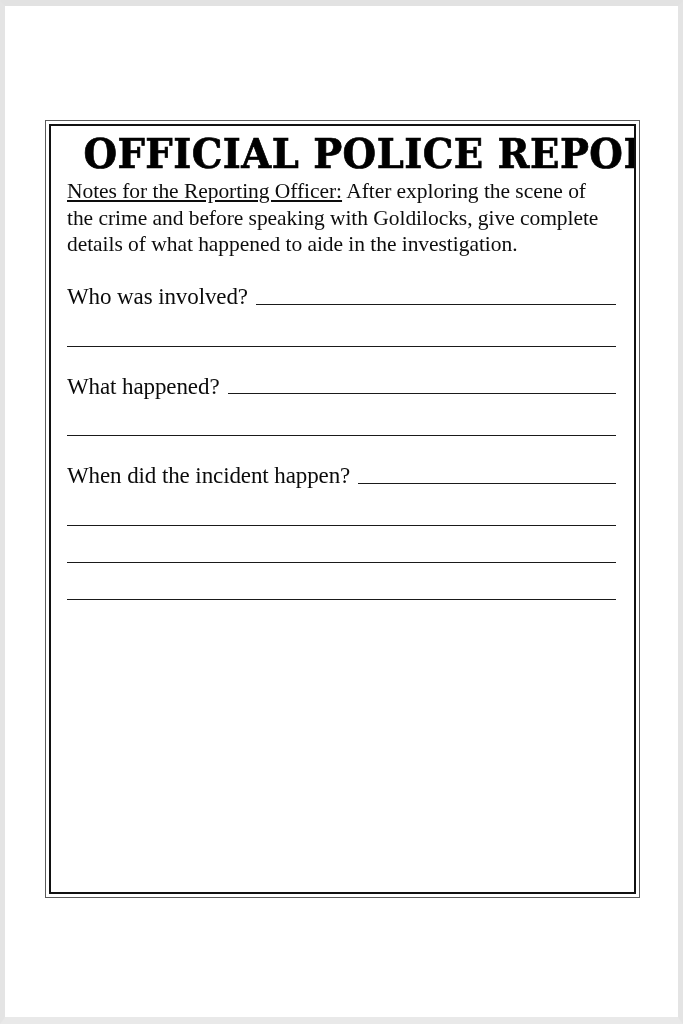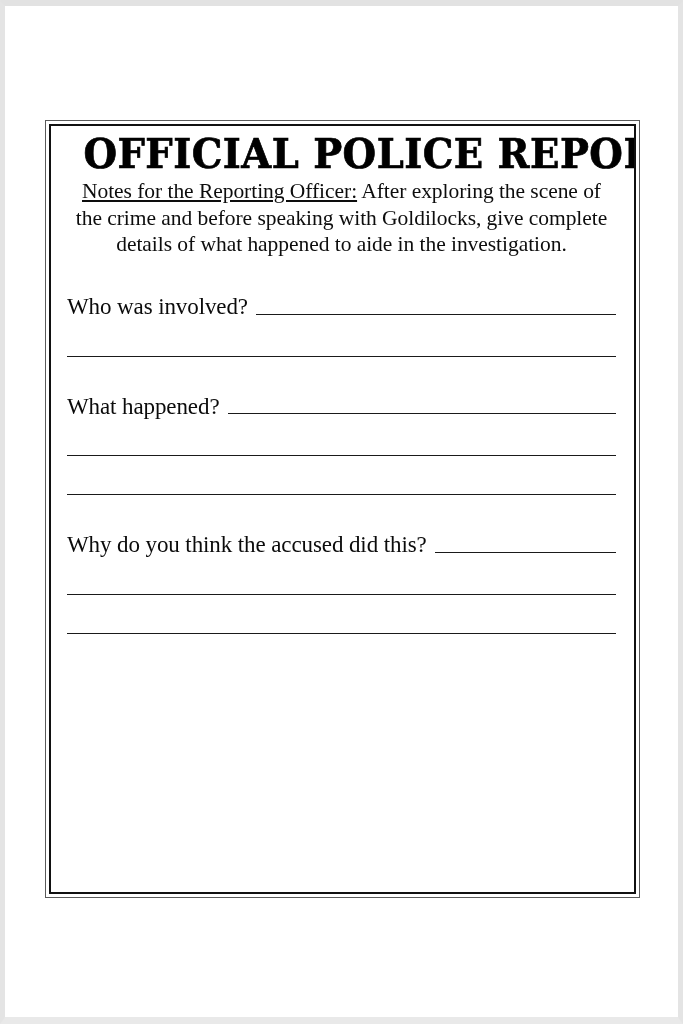--- a/index.html
+++ b/index.html
@@ -73,31 +73,31 @@
     transform-origin: center center;
     -webkit-text-stroke: 0.7px #000000;
   }
 
   
   .notes {
     font-size: 21.5px;
     line-height: 1.225;
     color: #0d0d0d;
     margin: 0 0 2px 0;
-    text-align: center;
+    text-align: left;
     letter-spacing: -0.05px;
   }
   .notes-label {
     text-decoration: underline;
     text-underline-offset: 2px;
   }
 
   
   .q-block {
-    margin-top: 38px;
+    margin-top: 28px;
   }
   .q-row {
     display: flex;
     align-items: flex-end;
     width: 100%;
   }
   .q-text {
     font-size: 23px;
     line-height: 1.06;
     color: #0b0b0b;
@@ -150,28 +150,28 @@
         <div class="q-block">
           <div class="q-row">
             <span class="q-text">What happened?</span>
             <span class="q-blank"></span>
           </div>
           <div class="q-line2"></div>
         </div>
 
 
         <div class="q-block">
+          <div class="q-row">
+            <span class="q-text">When did the incident happen?</span>
+            <span class="q-blank"></span>
+          </div>
           <div class="q-line2"></div>
         </div>
 
         <div class="q-block">
-          <div class="q-row">
-            <span class="q-text">Why do you think the accused did this?</span>
-            <span class="q-blank"></span>
-          </div>
           <div class="q-line2"></div>
         </div>
 
         <div class="q-block clipped">
           <div class="q-line2"></div>
         </div>
 
       </div>
     </div>
   </div>

